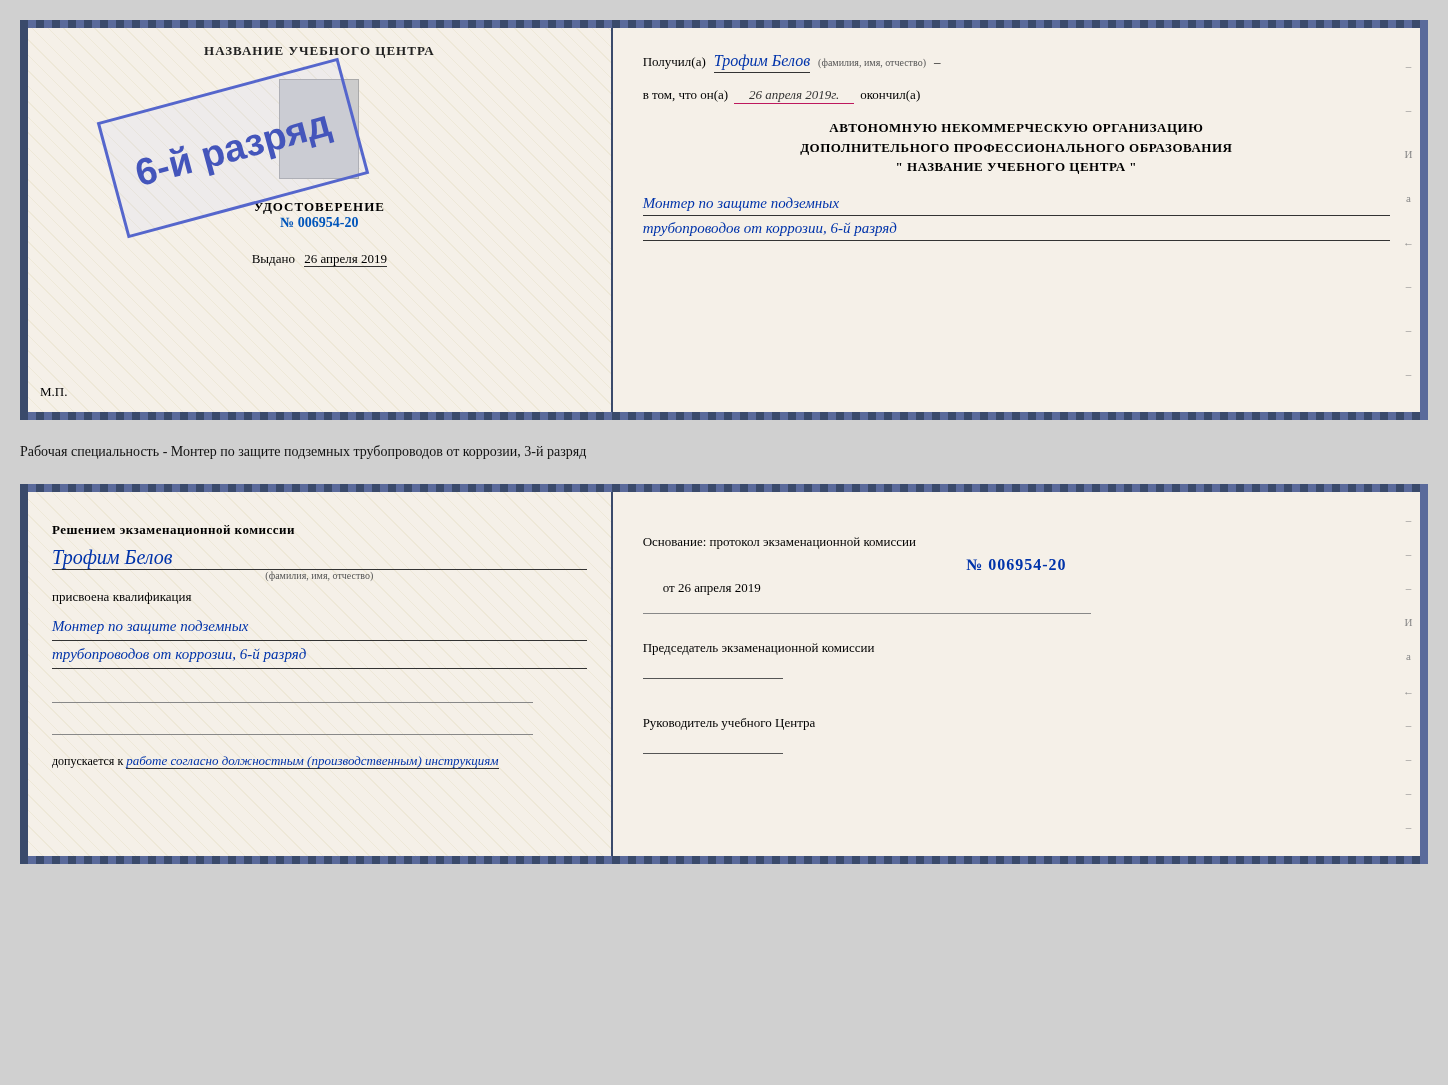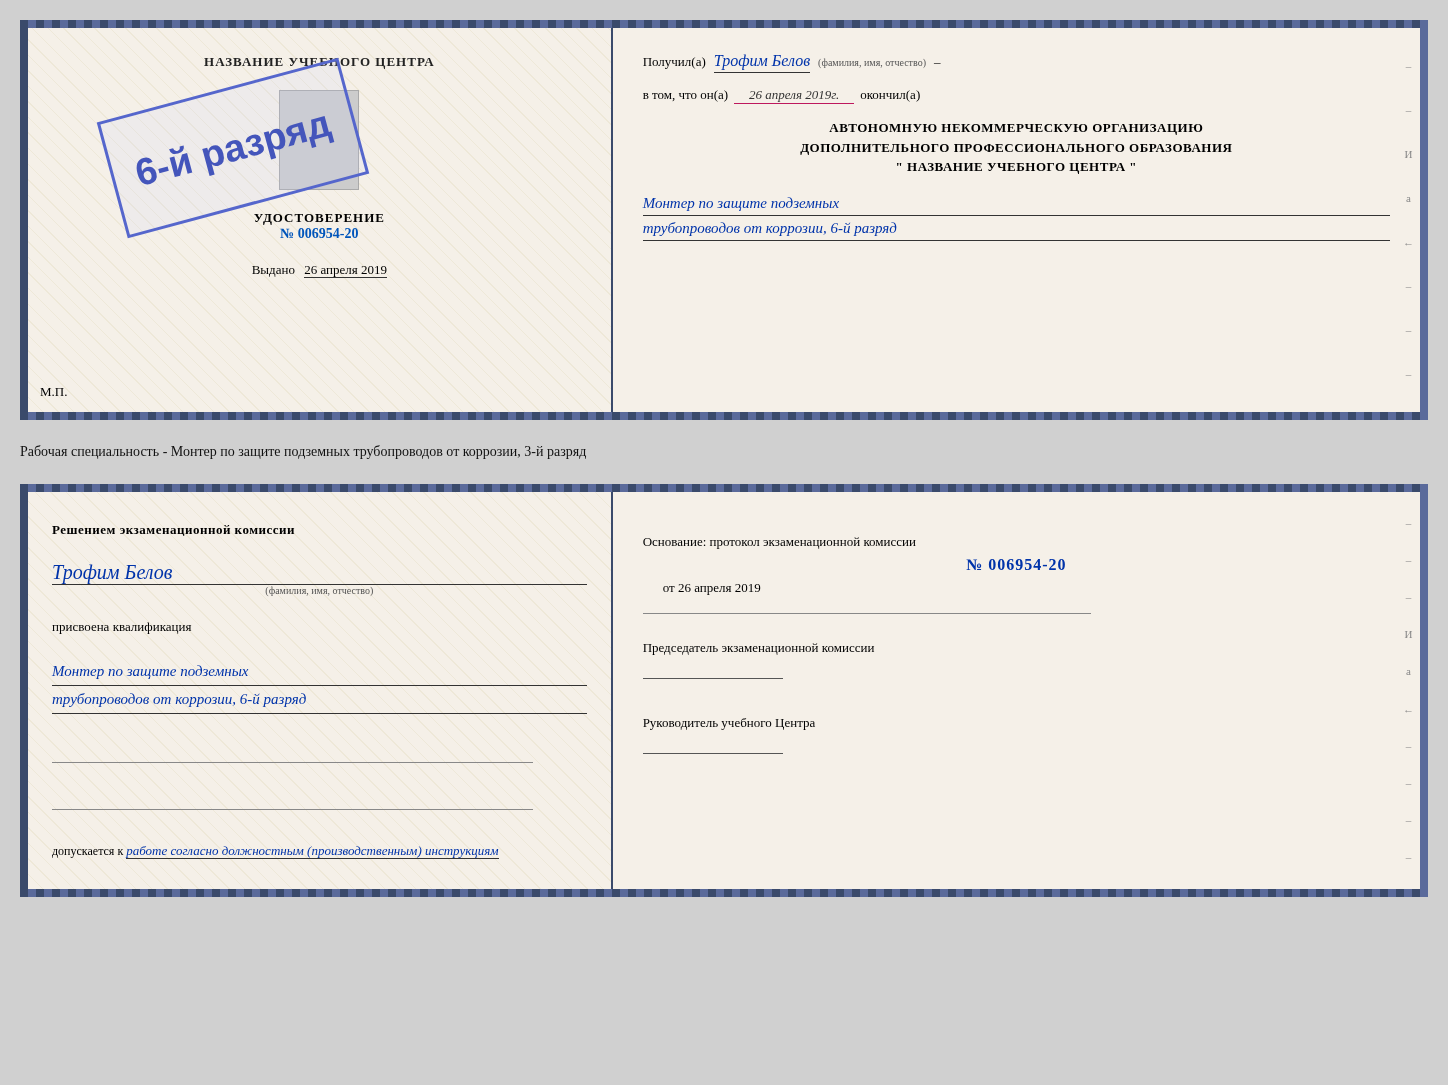--- a/index.html
+++ b/index.html
@@ -22,21 +22,21 @@
       display: flex;
       background: #f5f0e8;
       border: 3px solid #3a4a6b;
       min-height: 400px;
       position: relative;
     }
 
     .cert-left {
       width: 42%;
       border-right: 2px solid #3a4a6b;
-      padding: 26px 20px;
+      padding: 15px 20px;
       display: flex;
       flex-direction: column;
       align-items: center;
       position: relative;
       background: repeating-linear-gradient(
         45deg,
         #f5f0e8,
         #f5f0e8 10px,
         #eee8d8 10px,
         #eee8d8 11px
@@ -204,21 +204,21 @@
       min-height: 380px;
       position: relative;
     }
 
     .bottom-left {
       width: 42%;
       border-right: 2px solid #3a4a6b;
       padding: 30px 24px;
       display: flex;
       flex-direction: column;
-      gap: 23px;
+      gap: 8px;
       background: repeating-linear-gradient(
         45deg,
         #f5f0e8,
         #f5f0e8 10px,
         #eee8d8 10px,
         #eee8d8 11px
       );
     }
 
     .bottom-right {

